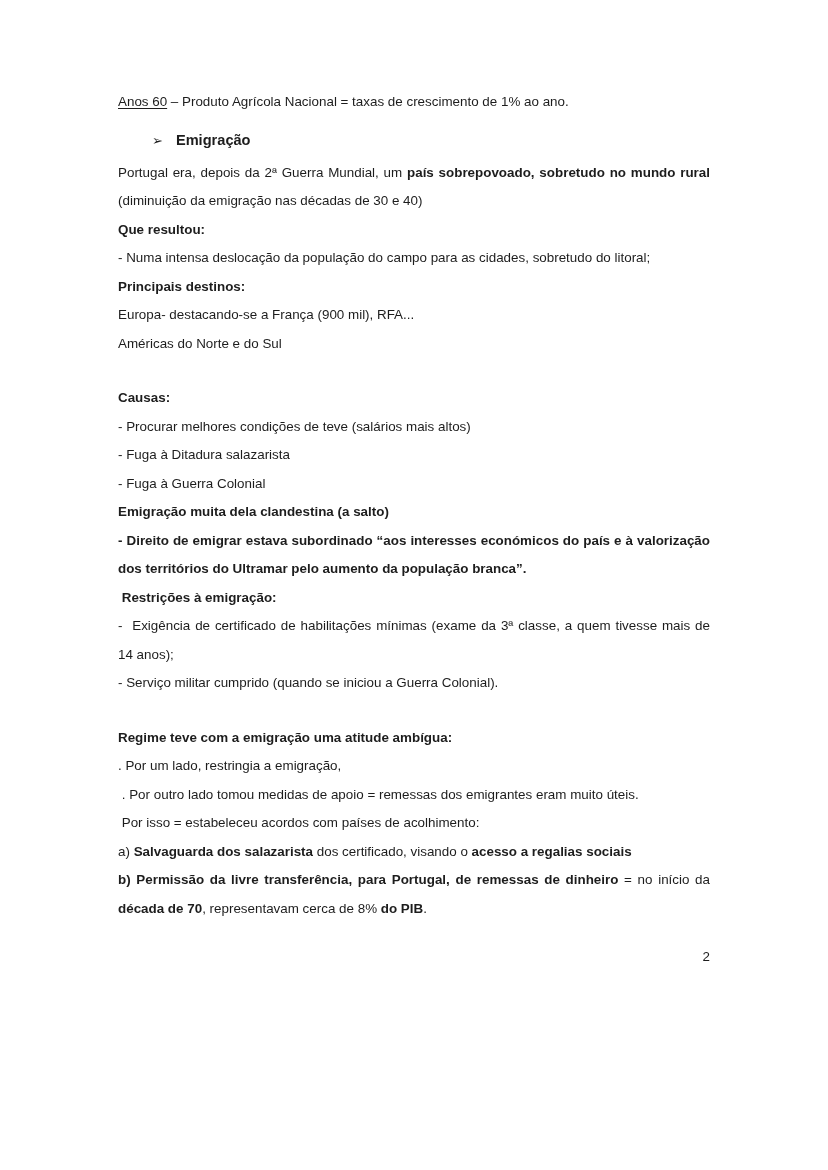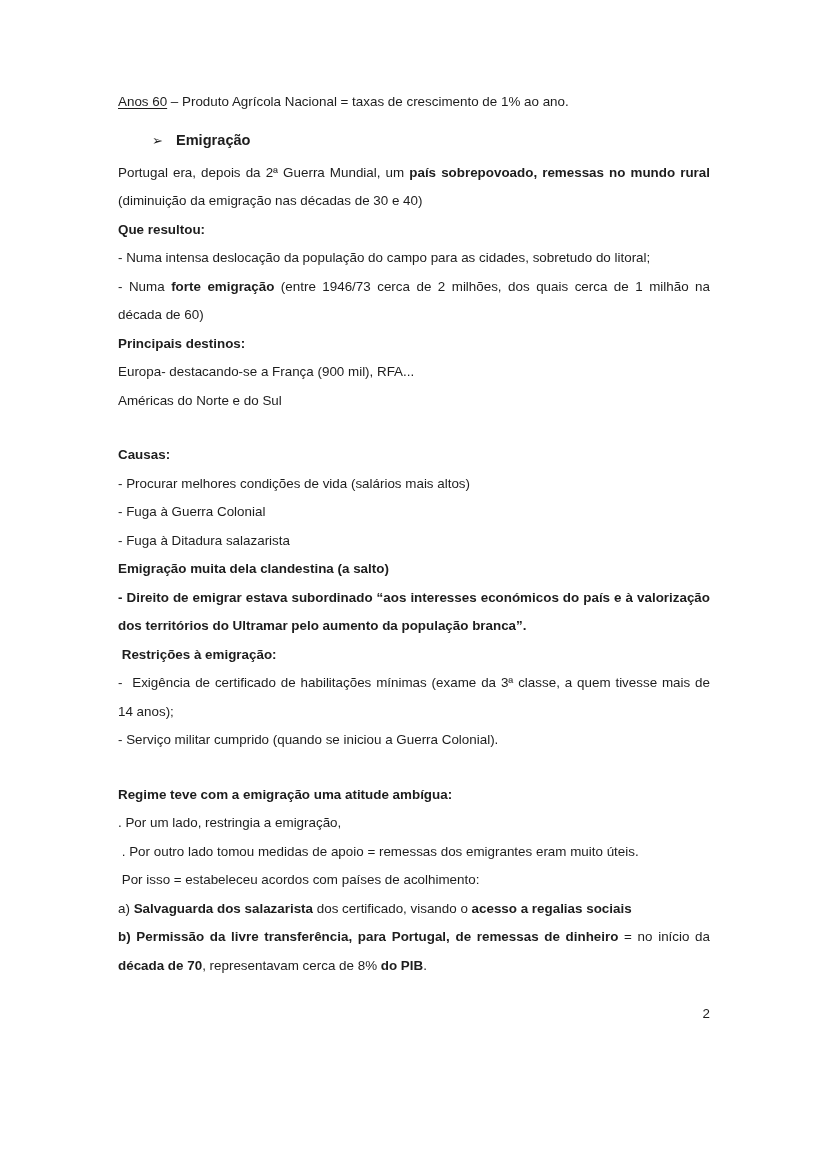--- a/index.html
+++ b/index.html
@@ -47,32 +47,31 @@
     text-align: right;
   }
 </style>
 </head>
 <body>
 
 <div class="page">
   <div class="doc">
       <p class="para"><span class="u">Anos 60</span><span> – Produto Agrícola Nacional = taxas de crescimento de 1% ao ano.</span></p>
       <p class="para heading"><span class="bullet">➢</span><span class="b">Emigração</span></p>
-      <p class="para justify"><span>Portugal era, depois da 2ª Guerra Mundial, um </span><span class="b">país sobrepovoado, remessas no mundo rural</span><span> (diminuição da emigração nas décadas de 30 e 40)</span></p>
+      <p class="para justify"><span>Portugal era, depois da 2ª Guerra Mundial, um </span><span class="b">país sobrepovoado, sobretudo no mundo rural</span><span> (diminuição da emigração nas décadas de 30 e 40)</span></p>
       <p class="para"><span class="b">Que resultou:</span></p>
       <p class="para"><span>- Numa intensa deslocação da população do campo para as cidades, sobretudo do litoral;</span></p>
-      <p class="para justify"><span>- Numa </span><span class="b">forte emigração</span><span> (entre 1946/73 cerca de 2 milhões, dos quais cerca de 1 milhão na década de 60)</span></p>
       <p class="para"><span class="b">Principais destinos:</span></p>
       <p class="para"><span>Europa- destacando-se a França (900 mil), RFA...</span></p>
       <p class="para"><span>Américas do Norte e do Sul</span></p>
       <div class="spacer"></div>
       <p class="para"><span class="b">Causas:</span></p>
-      <p class="para"><span>- Procurar melhores condições de vida (salários mais altos)</span></p>
+      <p class="para"><span>- Procurar melhores condições de teve (salários mais altos)</span></p>
+      <p class="para"><span>- Fuga à Ditadura salazarista</span></p>
       <p class="para"><span>- Fuga à Guerra Colonial</span></p>
-      <p class="para"><span>- Fuga à Ditadura salazarista</span></p>
       <p class="para"><span class="b">Emigração muita dela clandestina (a salto)</span></p>
       <p class="para justify"><span class="b">- Direito de emigrar estava subordinado “aos interesses económicos do país e à valorização dos territórios do Ultramar pelo aumento da população branca”.</span></p>
       <p class="para"><span class="b"> Restrições à emigração:</span></p>
       <p class="para justify"><span>-  Exigência de certificado de habilitações mínimas (exame da 3ª classe, a quem tivesse mais de 14 anos);</span></p>
       <p class="para"><span>- Serviço militar cumprido (quando se iniciou a Guerra Colonial).</span></p>
       <div class="spacer"></div>
       <p class="para"><span class="b">Regime teve com a emigração uma atitude ambígua:</span></p>
       <p class="para"><span>. Por um lado, restringia a emigração,</span></p>
       <p class="para"><span> . Por outro lado tomou medidas de apoio = remessas dos emigrantes eram muito úteis.</span></p>
       <p class="para"><span> Por isso = estabeleceu acordos com países de acolhimento:</span></p>

